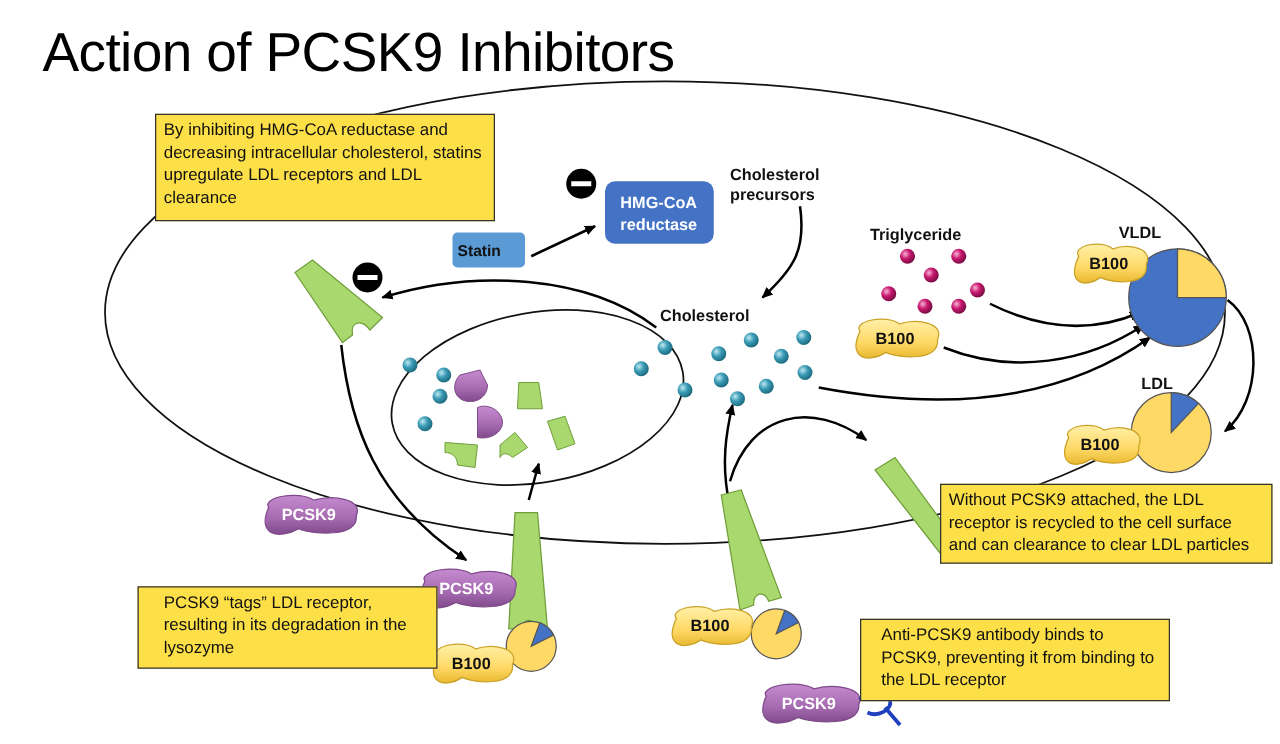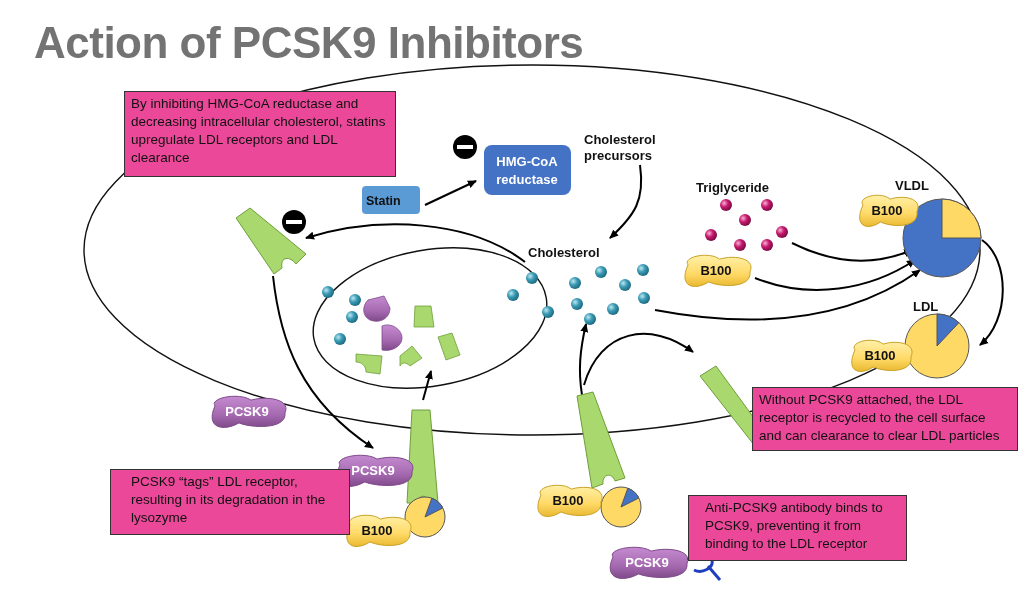--- a/index.html
+++ b/index.html
@@ -1,19 +1,19 @@
 <!DOCTYPE html>
 <html><head>
 <meta charset="utf-8">
 <style>
   html,body{margin:0;padding:0;background:#fff;}
   body{width:1024px;height:595px;position:relative;overflow:hidden;font-family:"Liberation Sans",sans-serif;}
-  #title{position:absolute;left:34px;top:18px;font-size:44px;font-weight:700;letter-spacing:-0.5px;color:#737373;font-family:"Liberation Sans",sans-serif;}
+  #title{position:absolute;left:34px;top:18px;font-size:44px;font-weight:400;letter-spacing:-0.5px;color:#000000;font-family:"Liberation Sans",sans-serif;}
   svg#diagram{position:absolute;left:0;top:0;}
-  .note{position:absolute;background:#ec4899;border:1.2px solid #333;font-size:13.5px;line-height:18px;color:#111;padding:3px 6px;box-sizing:border-box;}
+  .note{position:absolute;background:#fde047;border:1.2px solid #333;font-size:13.5px;line-height:18px;color:#111;padding:3px 6px;box-sizing:border-box;}
   .lbl{font-family:"Liberation Sans",sans-serif;font-weight:bold;}
 </style>
 </head>
 <body>
 
 <div id="title">Action of PCSK9 Inhibitors</div>
 
 <svg id="diagram" width="1024" height="595" viewBox="0 0 1024 595">
   <defs>
     <marker id="arr" markerWidth="10" markerHeight="10" refX="8" refY="5" orient="auto" markerUnits="userSpaceOnUse">
@@ -179,13 +179,13 @@
       <g>
         <path d="M688,560 C694,550 708,550 712,560 C714,568 702,574 694,570" fill="none" stroke="#1f3fbf" stroke-width="3"></path>
         <path d="M708,566 L720,580" fill="none" stroke="#1f3fbf" stroke-width="3"></path>
       </g>
     </g>
 </svg>
 
 <div class="note" style="left:124px;top:91px;width:272px;height:86px;">By inhibiting HMG-CoA reductase and decreasing intracellular cholesterol, statins upregulate LDL receptors and LDL clearance</div>
 <div class="note" style="left:752px;top:387px;width:266px;height:64px;">Without PCSK9 attached, the LDL receptor is recycled to the cell surface and can clearance to clear LDL particles</div>
 <div class="note" style="left:110px;top:469px;width:240px;height:66px;padding-left:20px;">PCSK9 “tags” LDL receptor, resulting in its degradation in the lysozyme</div>
-<div class="note" style="left:688px;top:495px;width:219px;height:66px;padding-left:16px;">Anti-PCSK9 antibody binds to PCSK9, preventing it from binding to the LDL receptor</div>
+<div class="note" style="left:688px;top:495px;width:248px;height:66px;padding-left:16px;">Anti-PCSK9 antibody binds to PCSK9, preventing it from binding to the LDL receptor</div>
 
 </body></html>

